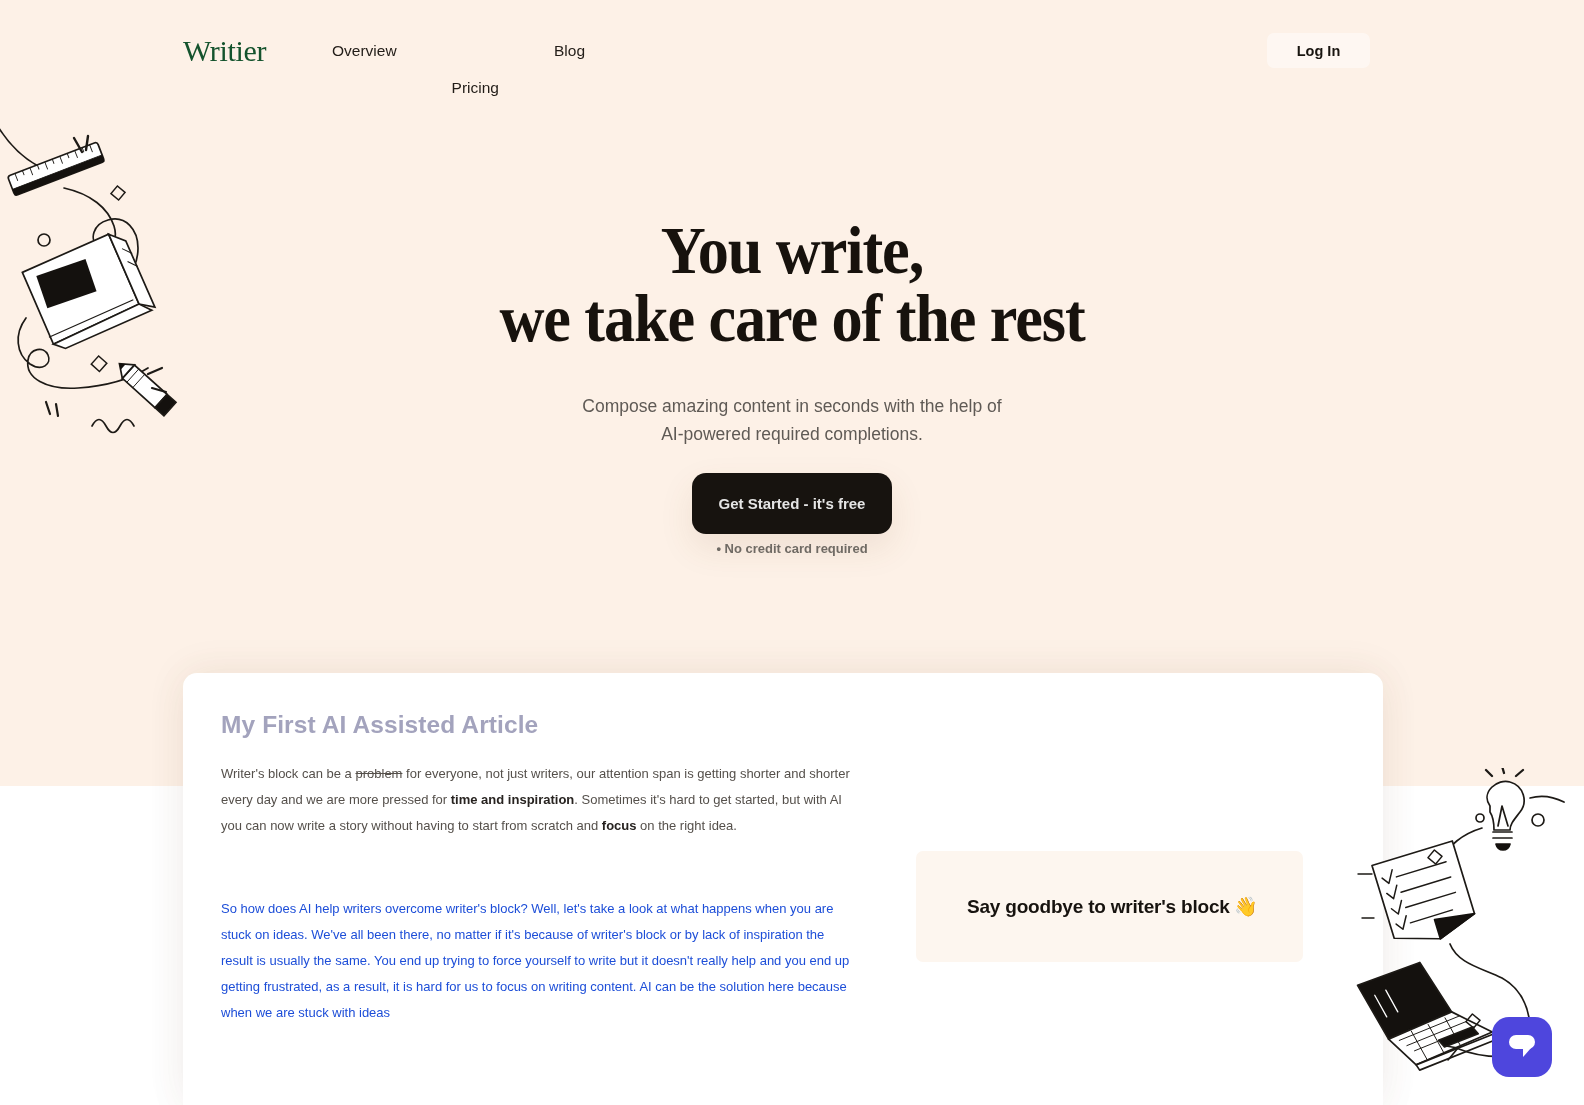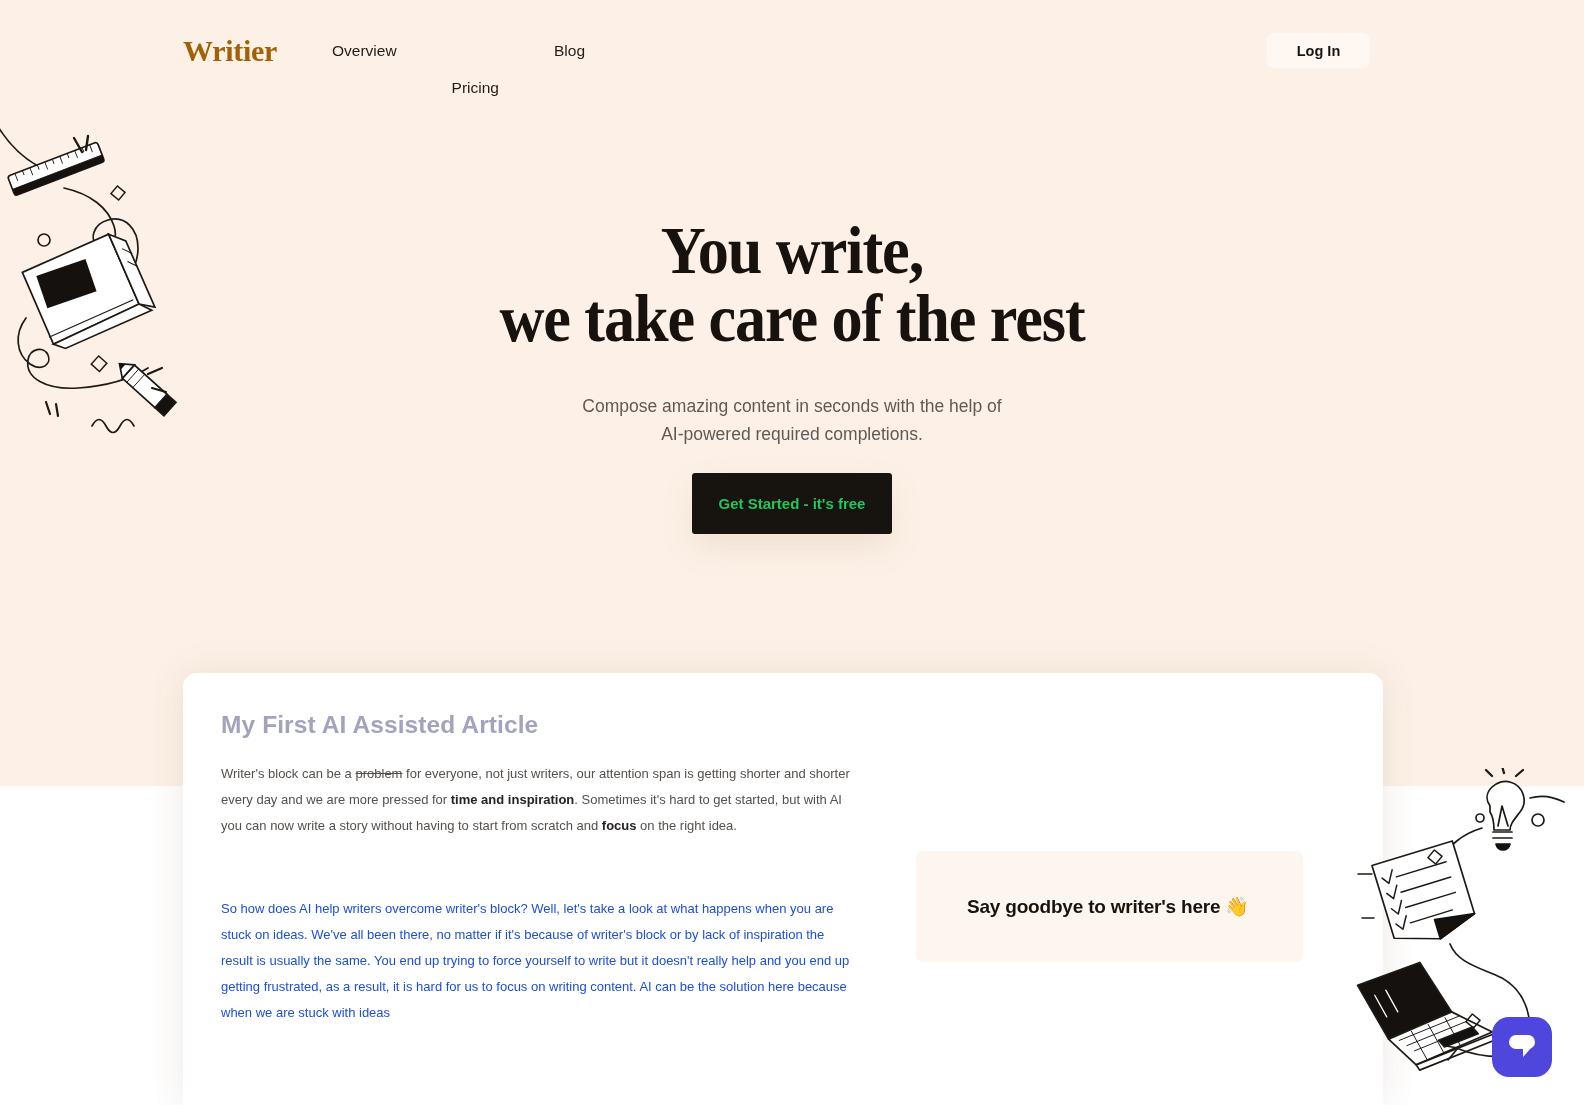--- a/index.html
+++ b/index.html
@@ -25,22 +25,22 @@
 
   
   .nav {
     position:absolute; left:0; top:0; width:1584px; height:101px;
     display:flex; align-items:center;
     z-index:6;
   }
   .logo {
     position:absolute; left:183px; top:34px;
     font-family:"Liberation Serif", serif;
-    font-weight:700; font-size:30px; letter-spacing:-0.3px;
-    color:#a16207;
+    font-weight:400; font-size:30px; letter-spacing:-0.3px;
+    color:#14532d;
   }
   .nav-links { position:absolute; left:332px; top:41px; display:flex; gap:1px; }
   .nav-link {
     font-size:15.5px; color:#221d18; font-weight:400;
     text-decoration:none; cursor:pointer; line-height:20px;
     padding:0;
   }
   .nav-link.n1 { margin-right:54px; }
   .nav-link.n2 { margin-right:54px;margin-top:37px; }
 
@@ -73,23 +73,23 @@
     position:absolute; left:0; top:392px; width:1584px;
     text-align:center;
     font-size:17.5px; line-height:28px; color:#5f5a55;
   }
 
   .cta-wrap { position:absolute; left:0; top:473px; width:1584px; text-align:center; }
   .cta-btn {
     display:inline-block;
     padding:0 27px;
     height:61px; line-height:61px;
-    background:#17130f; color:#22c55e;
+    background:#17130f; color:#e5e5e5;
     font-size:15px; font-weight:700;
-    border:none; border-radius:3px; cursor:pointer;
+    border:none; border-radius:14px; cursor:pointer;
     font-family:"Liberation Sans", sans-serif;
     box-shadow:0 14px 34px rgba(120,80,40,0.10);
   }
   .cta-note {
     position:absolute; left:0; top:541px; width:1584px;
     text-align:center; font-size:13px; font-weight:700; color:#6f6a64;
   }
 
   
   .card {
@@ -218,32 +218,33 @@
     <span class="l1">You write,</span>
     <span class="l2">we take care of the rest</span>
   </h1>
   <p class="hero-sub">
     <span>Compose amazing content in seconds with the help of</span><br>
     <span>AI-powered required completions.</span>
   </p>
   <div class="cta-wrap">
     <button class="cta-btn">Get Started - it's free</button>
   </div>
+  <div class="cta-note">• No credit card required</div>
 
   <div class="card">
     <div class="card-title">My First AI Assisted Article</div>
 
     <div class="doc-col">
       <p class="para"><span>Writer's block can be a </span><span class="strike">problem</span><span> for everyone, not just writers, our attention span is getting shorter and shorter every day and we are more pressed for </span><b>time and inspiration</b><span>. Sometimes it's hard to get started, but with AI you can now write a story without having to start from scratch and </span><b>focus</b><span> on the right idea.</span></p>
 
       <p class="para suggest">So how does AI help writers overcome writer's block? Well, let's take a look at what happens when you are stuck on ideas. We've all been there, no matter if it's because of writer's block or by lack of inspiration the result is usually the same. You end up trying to force yourself to write but it doesn't really help and you end up getting frustrated, as a result, it is hard for us to focus on writing content. AI can be the solution here because when we are stuck with ideas</p>
     </div>
 
     <div class="callout">
-      <div class="callout-text">Say goodbye to writer's here 👋</div>
+      <div class="callout-text">Say goodbye to writer's block 👋</div>
     </div>
   </div>
 
   <div class="doodle-right">
     <svg width="232" height="337" viewBox="0 0 232 337" fill="none" xmlns="http://www.w3.org/2000/svg">
       <g stroke="#1d1a16" stroke-width="1.7" fill="none" stroke-linecap="round" stroke-linejoin="round">
 
         <path d="M138 38 C 128 24, 146 10, 158 14 C 172 18, 176 34, 168 44 C 162 52, 158 56, 158 62 L 142 62 C 142 56, 142 50, 138 44 Z" fill="#ffffff"></path>
         <path d="M141 64 L160 64 M141 70 L160 70"></path>
         <path d="M144 76 C 146 84, 156 84, 158 76 Z" fill="#14110e" stroke="#14110e"></path>

